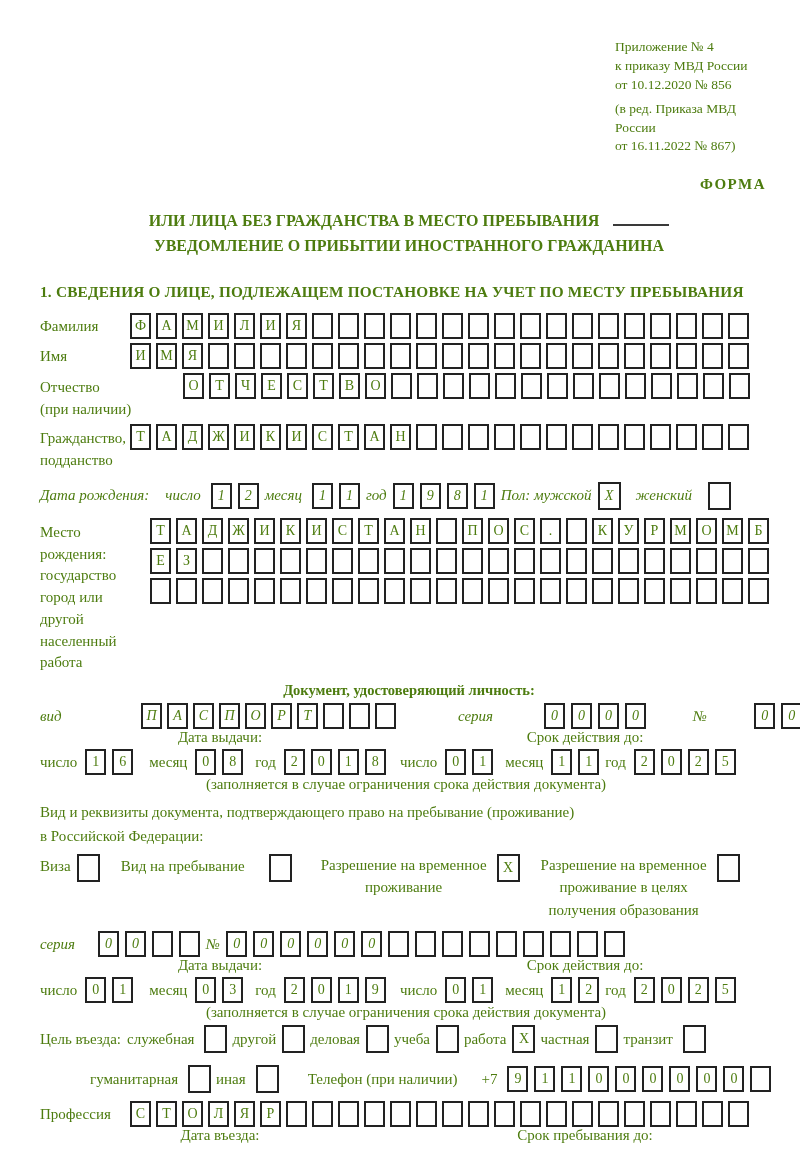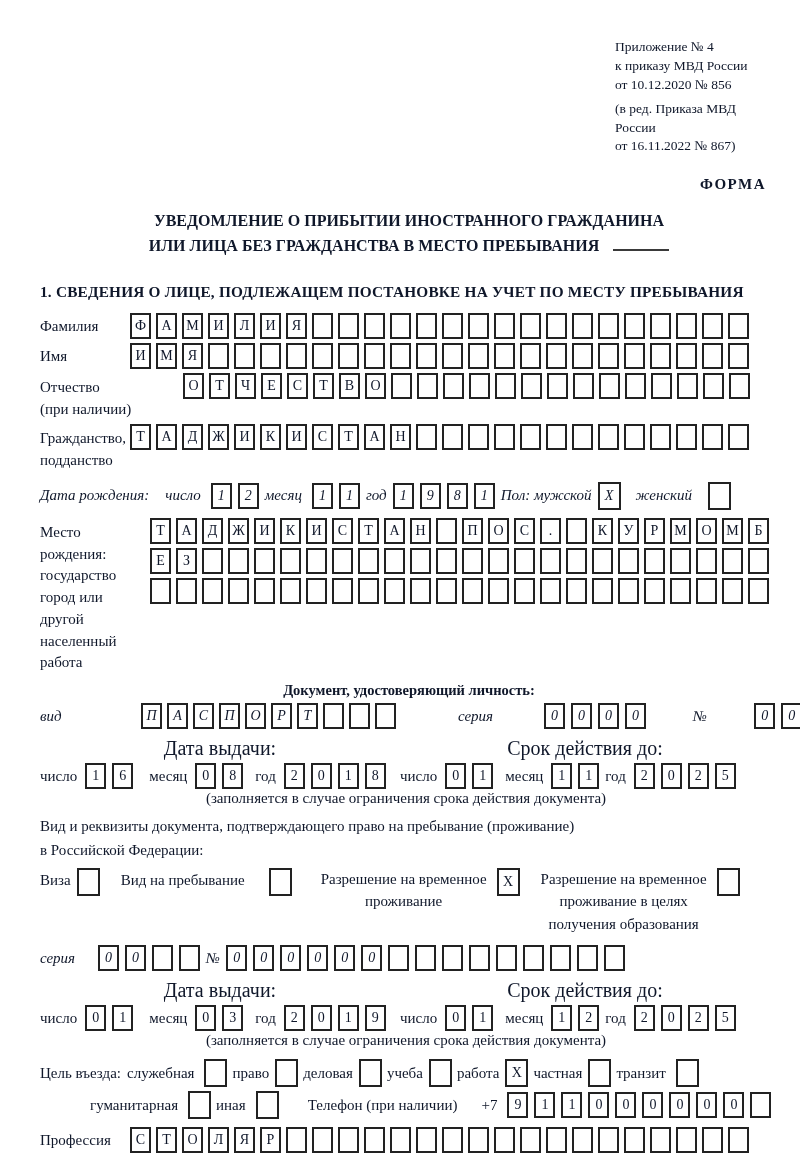--- a/index.html
+++ b/index.html
@@ -1,72 +1,72 @@
 <!DOCTYPE html>
 <html><head>
 <meta charset="utf-8">
 <style>
   html,body{margin:0;padding:0;background:#fff;}
   .page{width:800px;height:1163px;box-sizing:border-box;background:#fff;
-        font-family:"Liberation Serif","DejaVu Serif",serif;color:#0f172a;
+        font-family:"Liberation Serif","DejaVu Serif",serif;color:#4d7c0f;
         padding:38px 22px 10px 40px;overflow:hidden;}
   .appendix{margin-left:575px;font-size:13.5px;line-height:1.4;}
   .appendix .part2{margin-top:5px;}
   .forma{text-align:right;padding-right:12px;font-weight:bold;font-size:15px;
          letter-spacing:1.5px;margin-top:20px;}
   .title{text-align:center;font-weight:bold;font-size:16px;line-height:1.55;margin-top:16px;}
   .blank-line{display:inline-block;width:56px;border-bottom:2.5px solid #3a3a3a;margin-left:14px;}
   .sec-heading{font-weight:bold;font-size:15.3px;margin-top:24px;letter-spacing:.2px;}
   .row{display:flex;align-items:flex-start;margin-top:4px;}
   .lbl{font-size:15px;line-height:1.3;padding-top:4px;flex:none;}
   .w90{width:90px;} .w143{width:143px;} .w110{width:110px;}
   .boxes{display:flex;flex:none;}
   .cell{box-sizing:border-box;flex:none;display:inline-flex;align-items:center;justify-content:center;
         width:21px;height:26px;border:2px solid #222;margin-right:5px;font-size:14px;background:#fff;}
   .dcell .cell{margin-right:6px;}
   .cb .cell{width:23px;height:28px;}
   .inline{display:flex;align-items:center;flex-wrap:nowrap;font-style:italic;}
   .gap6{margin-left:6px;} .gap10{margin-left:10px;} .gap16{margin-left:16px;} .gap24{margin-left:24px;}
   .center-bold{font-weight:bold;text-align:center;font-size:14.5px;margin-top:8px;}
-  .datehead{display:flex;font-size:20px;margin-top:8px;}
+  .datehead{display:flex;font-size:15px;}
   .datehead .dh-l{width:360px;text-align:center;}
   .datehead .dh-r{width:370px;text-align:center;}
   .daterow{display:flex;align-items:center;margin-top:3px;font-size:15px;}
   .dgroup{display:flex;align-items:center;}
   .dgroup .dl{margin-right:8px;}
   .dgroup-l{width:360px;}
   .note{font-size:15px;text-align:center;padding-right:6px;margin-top:1px;}
   .plain{font-size:15px;margin-top:9px;line-height:1.45;}
   .visa-row{display:flex;align-items:flex-start;margin-top:6px;font-size:15px;}
   .opt-multiline{text-align:center;line-height:1.5;}
-  .purpose-row{display:flex;align-items:center;font-size:15px;margin-top:10px;text-align:center;}
-  .purpose-row2{display:flex;align-items:center;font-size:15px;margin-top:4px;margin-left:50px;}
+  .purpose-row{display:flex;align-items:center;font-size:15px;margin-top:4px;text-align:center;}
+  .purpose-row2{display:flex;align-items:center;font-size:15px;margin-top:12px;margin-left:50px;}
   .mt2{margin-top:2px;} .mt8{margin-top:8px;} .mt10{margin-top:10px;} .mt12{margin-top:12px;}
   .lh-tight{line-height:1.45;}
 </style>
 </head>
 <body>
 
 <div class="page">
 
   <div class="appendix">
     <div>Приложение № 4</div>
     <div>к приказу МВД России</div>
     <div>от 10.12.2020 № 856</div>
     <div class="part2">(в ред. Приказа МВД России</div>
     <div>от 16.11.2022 № 867)</div>
   </div>
 
   <div class="forma">ФОРМА</div>
 
   <div class="title">
-    <div>УВЕДОМЛЕНИЕ О ПРИБЫТИИ ИНОСТРАННОГО ГРАЖДАНИНА</div>
     <div>
       <span>ИЛИ ЛИЦА БЕЗ ГРАЖДАНСТВА В МЕСТО ПРЕБЫВАНИЯ</span><span class="blank-line"></span>
     </div>
+    <div>УВЕДОМЛЕНИЕ О ПРИБЫТИИ ИНОСТРАННОГО ГРАЖДАНИНА</div>
   </div>
 
   <div class="sec-heading">1. СВЕДЕНИЯ О ЛИЦЕ, ПОДЛЕЖАЩЕМ ПОСТАНОВКЕ НА УЧЕТ ПО МЕСТУ ПРЕБЫВАНИЯ</div>
 
   <div class="row mt12">
     <div class="lbl w90">Фамилия</div>
     <div class="boxes">
         <span class="cell">Ф</span>
         <span class="cell">А</span>
         <span class="cell">М</span>
@@ -492,21 +492,21 @@
     </div>
   </div>
   <div class="note">(заполняется в случае ограничения срока действия документа)</div>
 
   <div class="purpose-row">
     <span>Цель въезда:</span>
     <span class="gap6">служебная</span>
     <span class="boxes cb gap10">
         <span class="cell"></span>
       </span>
-    <span>право</span>
+    <span>другой</span>
     <span class="boxes cb gap6">
         <span class="cell"></span>
       </span>
     <span>деловая</span>
     <span class="boxes cb gap6">
         <span class="cell"></span>
       </span>
     <span>учеба</span>
     <span class="boxes cb gap6">
         <span class="cell"></span>

